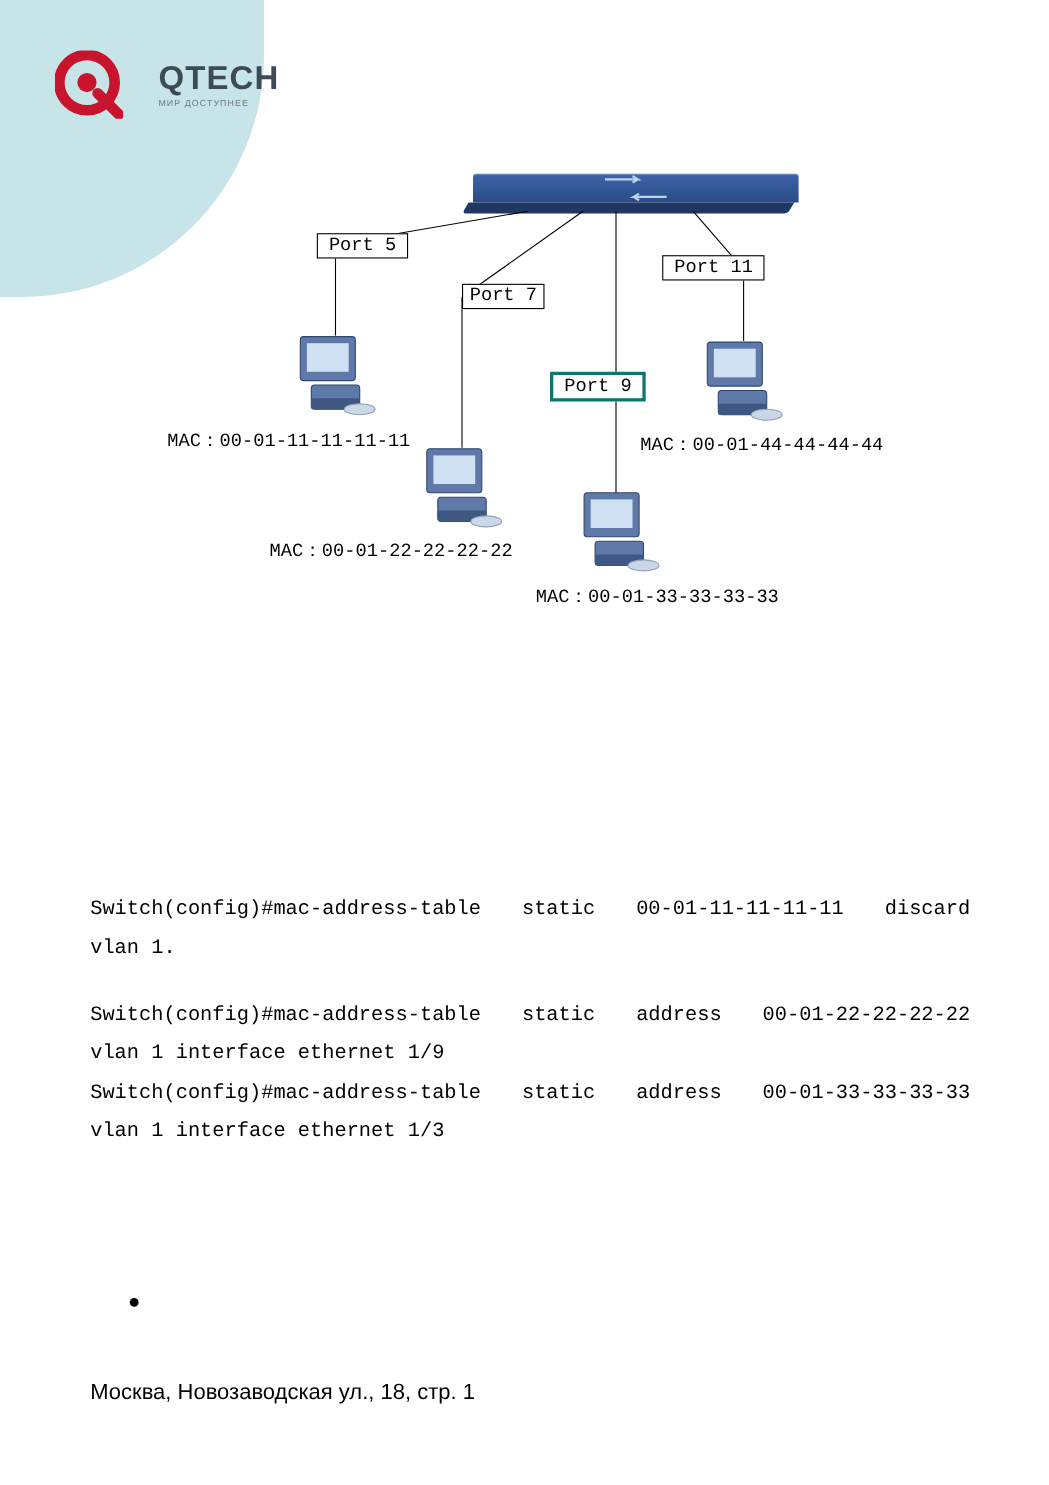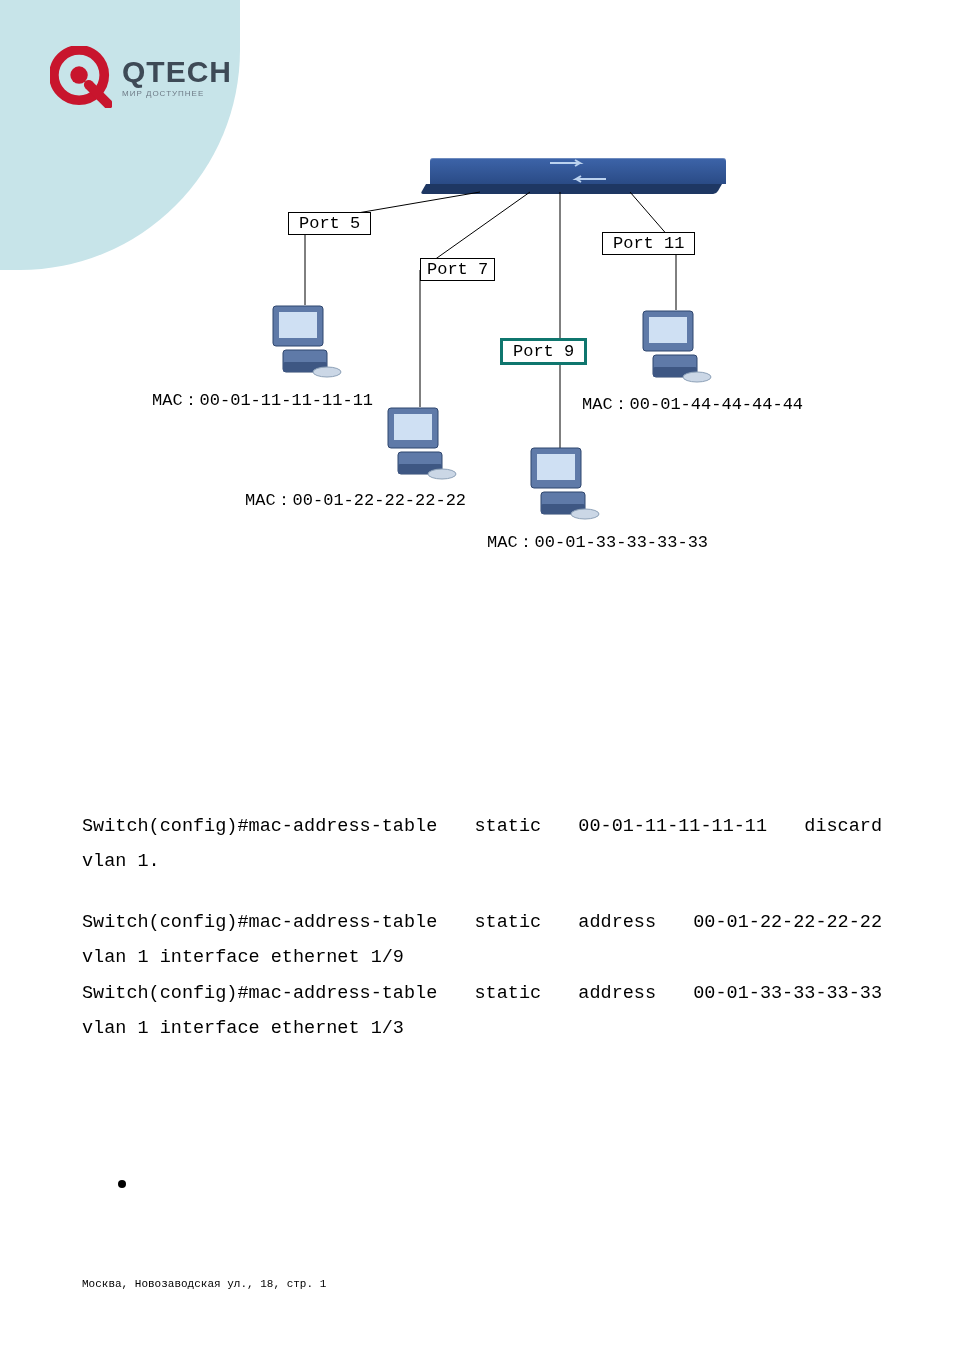--- a/index.html
+++ b/index.html
@@ -32,20 +32,21 @@
   
   .logo {
     position: absolute;
     top: 42px;
     left: 50px;
     width: 170px;
     height: 70px;
     z-index: 2;
     display: flex;
     align-items: center;
+    gap: 22px;
   }
   .logo-mark {
     width: 62px;
     height: 62px;
     position: relative;
   }
   .logo-mark svg { width: 62px; height: 62px; }
   .logo-text {
     margin-left: 10px;
     display: flex;
@@ -140,24 +141,23 @@
     top: 1180px;
     width: 8px;
     height: 8px;
     background: #000;
     border-radius: 50%;
   }
 
   .footer {
     position: absolute;
     left: 82px;
-    bottom: 60px;
-    font-size: 11px;
-    color: #000;
-    font-family: Liberation Mono, monospace;
+    bottom: 72px;
+    font-size: 20px;
+    color: #000;
   }
 </style>
 </head>
 <body>
 
 <div class="page">
   <div class="corner-blob"></div>
 
   <div class="logo">
     <div class="logo-mark">

